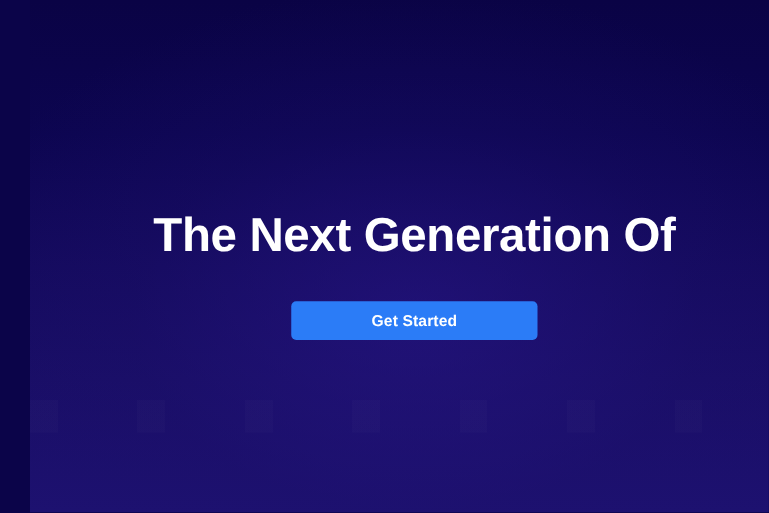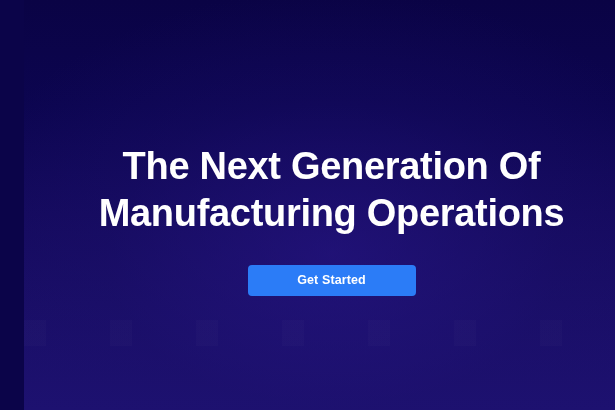--- a/index.html
+++ b/index.html
@@ -98,21 +98,21 @@
     font-weight: normal;
     text-align: center;
     white-space: nowrap;
   }
 
   .cta-button {
     margin-top: 28px;
     display: inline-flex;
     align-items: center;
     justify-content: center;
-    width: 168px;
+    width: 197px;
     height: 31px;
     border: none;
     border-radius: 4px;
     background: #2b7cf7;
     color: #ffffff;
     font-family: "Liberation Sans", sans-serif;
     font-size: 12.5px;
     font-weight: bold;
     letter-spacing: 0.1px;
     cursor: pointer;
@@ -123,20 +123,19 @@
 
 <div class="hero">
 
   <div class="hero-glow"></div>
   <div class="hero-texture"></div>
 
   <div class="hero-content">
 
     <h1 class="headline">
       <span class="headline-line">The Next Generation Of</span>
-      <span class="headline-line">Manufacturing Operations</span>
     </h1>
 
 
     <button class="cta-button">Get Started</button>
 
   </div>
 </div>
 
 </body></html>

